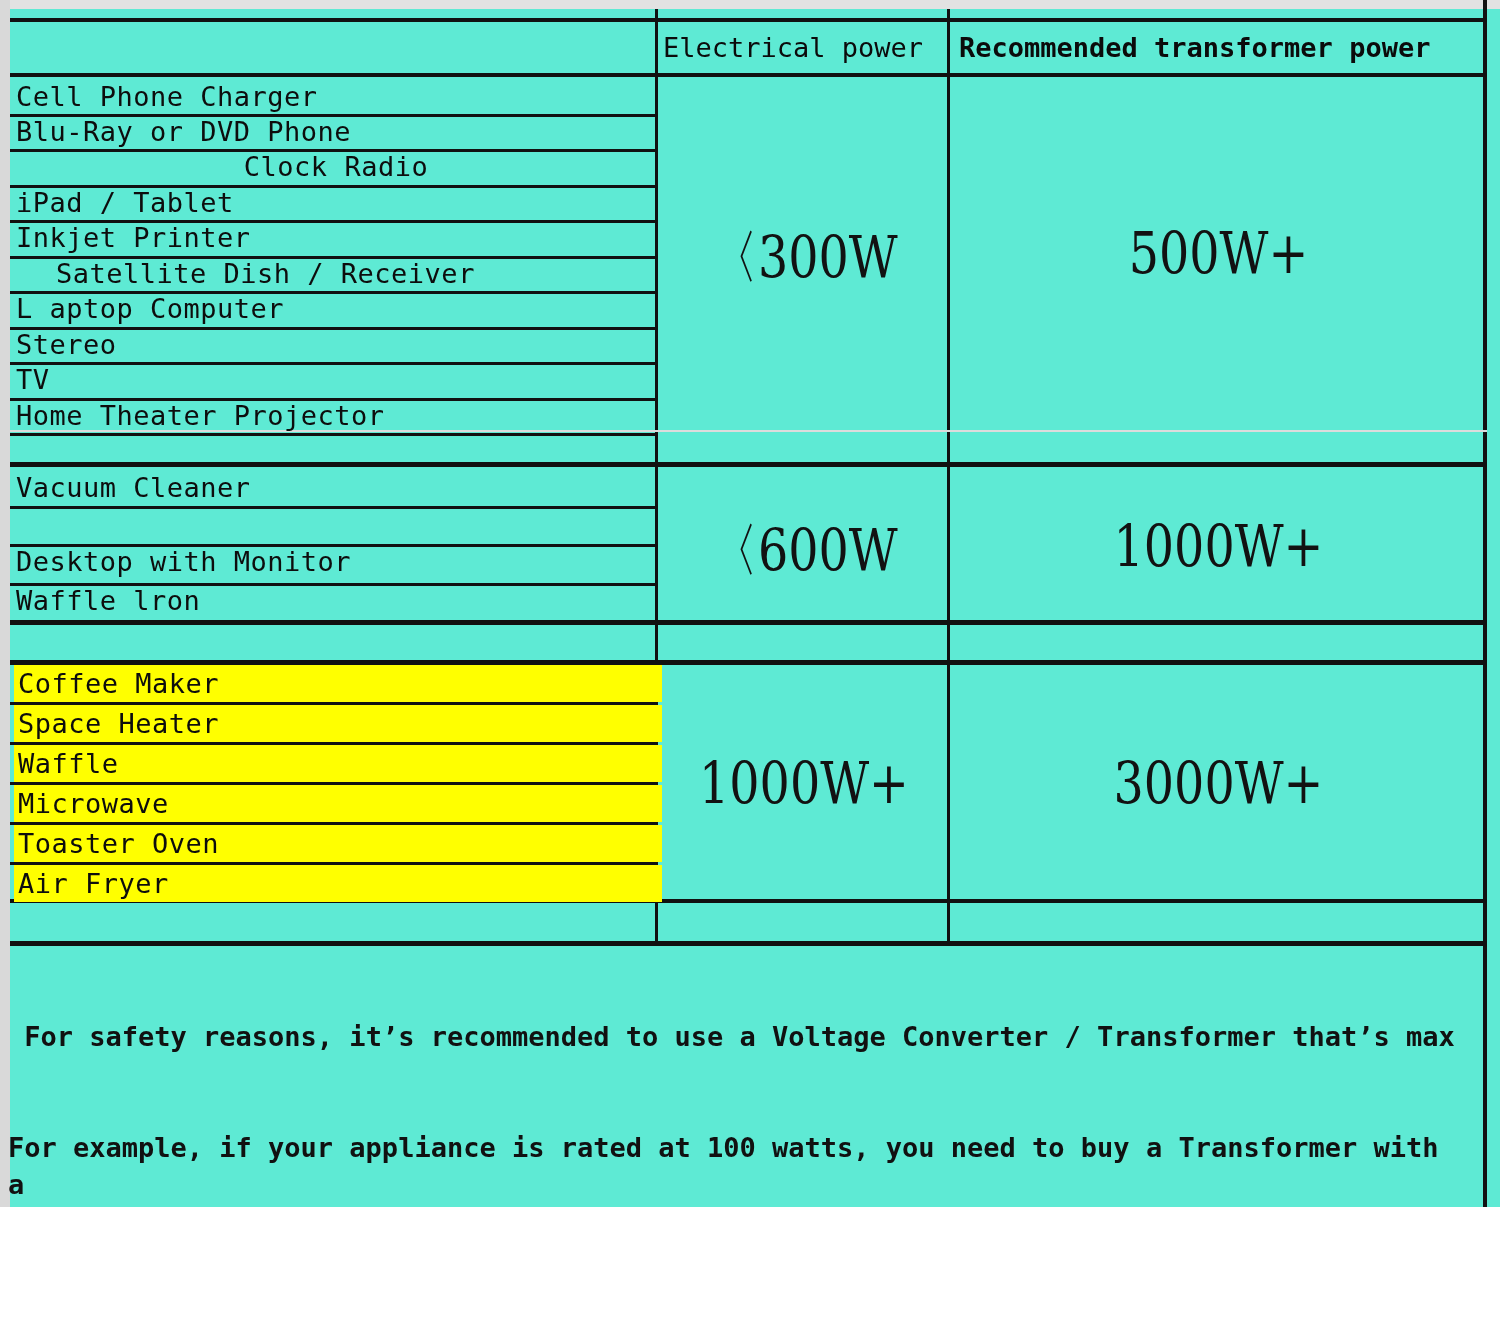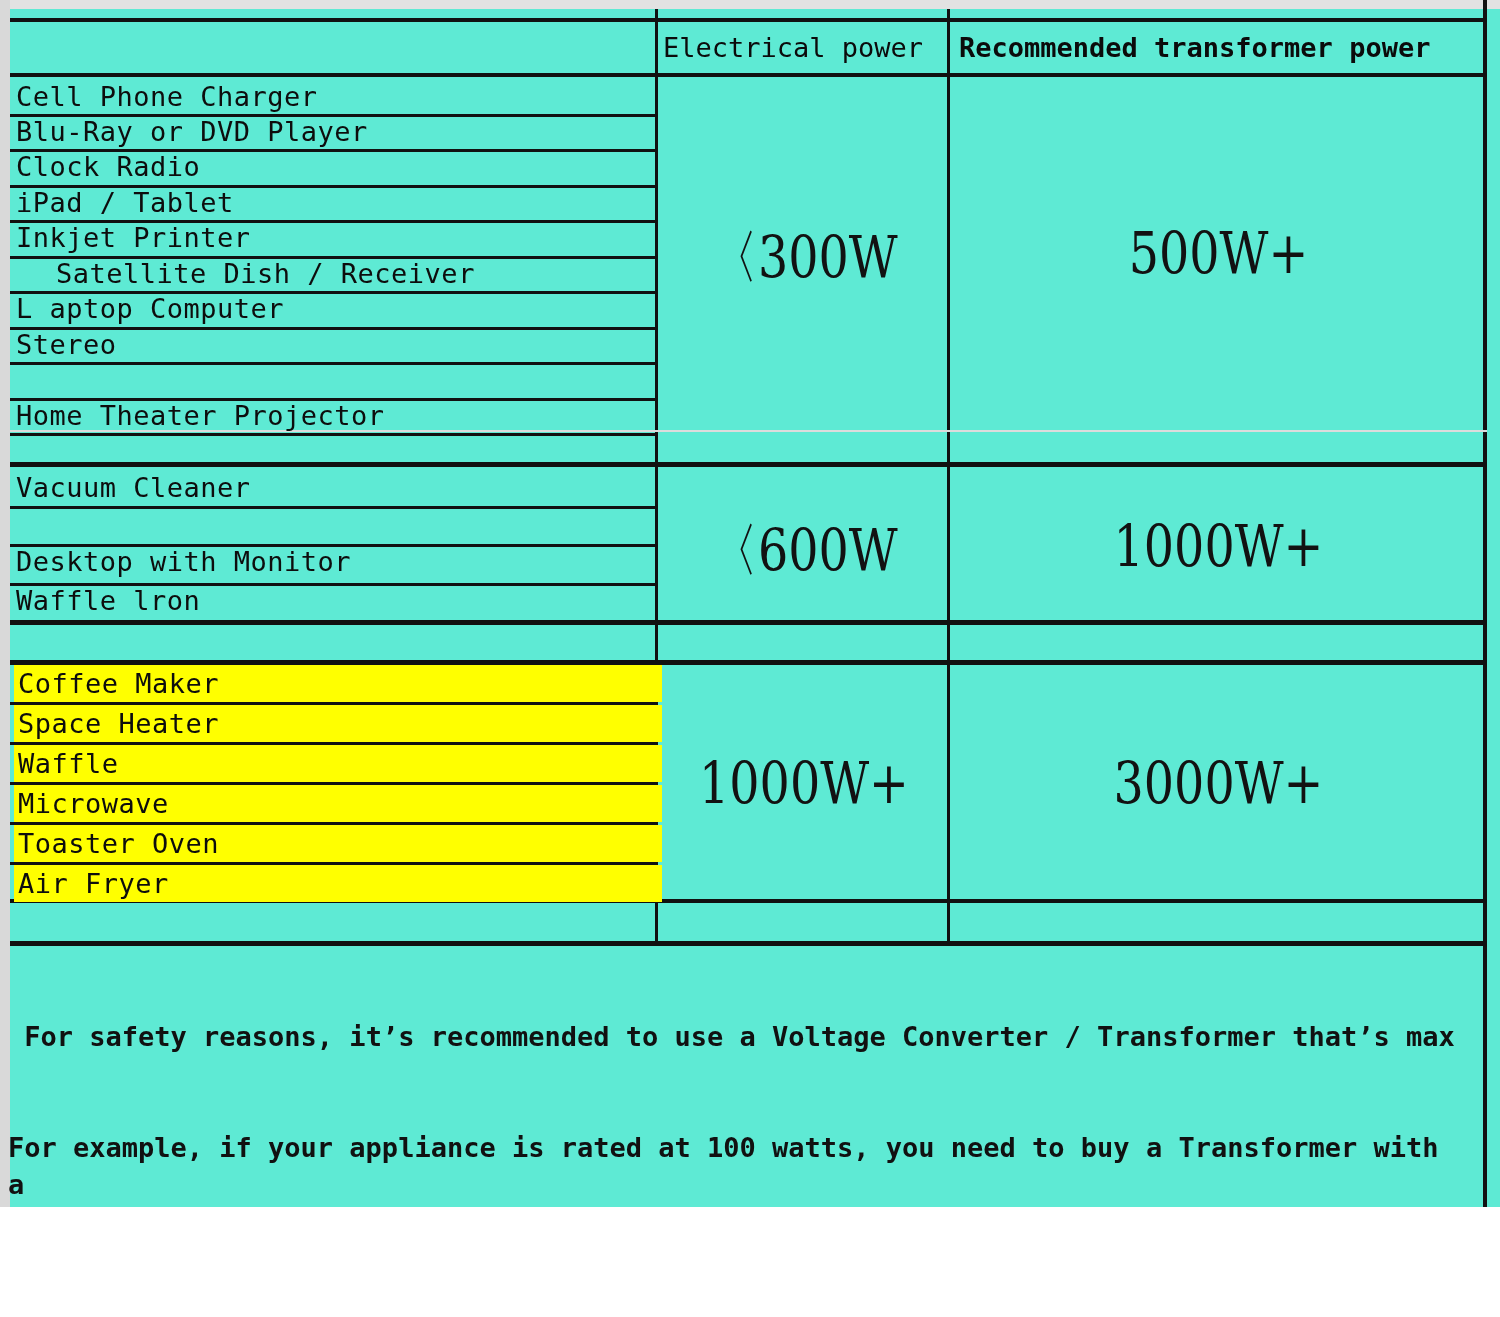--- a/index.html
+++ b/index.html
@@ -144,34 +144,35 @@
     <div class="hline" style="top:611px; height:5px;"></div>
     <div class="hline" style="top:651px; height:5px;"></div>
     <div class="hline" style="top:890px; height:4px;"></div>
     <div class="hline" style="top:932px; height:5px;"></div>
 
     <div class="hdr hdr-elec">Electrical power</div>
     <div class="hdr hdr-rec">Recommended transformer power</div>
 
     <div class="appliance" style="top:70px;">Cell Phone Charger</div>
     <div class="rowline" style="top:105px;"></div>
-    <div class="appliance" style="top:105px;">Blu-Ray or DVD Player</div>
+    <div class="appliance" style="top:105px;">Blu-Ray or DVD Phone</div>
     <div class="rowline" style="top:140px;"></div>
-    <div class="appliance" style="top:140px;">Clock Radio</div>
+    <div class="appliance" style="top:140px;text-align:center;">Clock Radio</div>
     <div class="rowline" style="top:176px;"></div>
     <div class="appliance" style="top:176px;">iPad / Tablet</div>
     <div class="rowline" style="top:211px;"></div>
     <div class="appliance" style="top:211px;">Inkjet Printer</div>
     <div class="rowline" style="top:247px;"></div>
     <div class="appliance" style="top:247px;margin-left:40px;">Satellite Dish / Receiver</div>
     <div class="rowline" style="top:282px;"></div>
     <div class="appliance" style="top:282px;">L aptop Computer</div>
     <div class="rowline" style="top:318px;"></div>
     <div class="appliance" style="top:318px;">Stereo</div>
     <div class="rowline" style="top:353px;"></div>
+    <div class="appliance" style="top:353px;">TV</div>
     <div class="rowline" style="top:389px;"></div>
     <div class="appliance" style="top:389px;">Home Theater Projector</div>
     <div class="rowline" style="top:424px;"></div>
 
     <div class="watt col-a" style="top:210px;">〈300W</div>
     <div class="watt col-b" style="top:210px;">500W+</div>
 
     <div class="appliance" style="top:461px;">Vacuum Cleaner</div>
     <div class="rowline" style="top:497px;"></div>
     <div class="rowline" style="top:535px;"></div>

